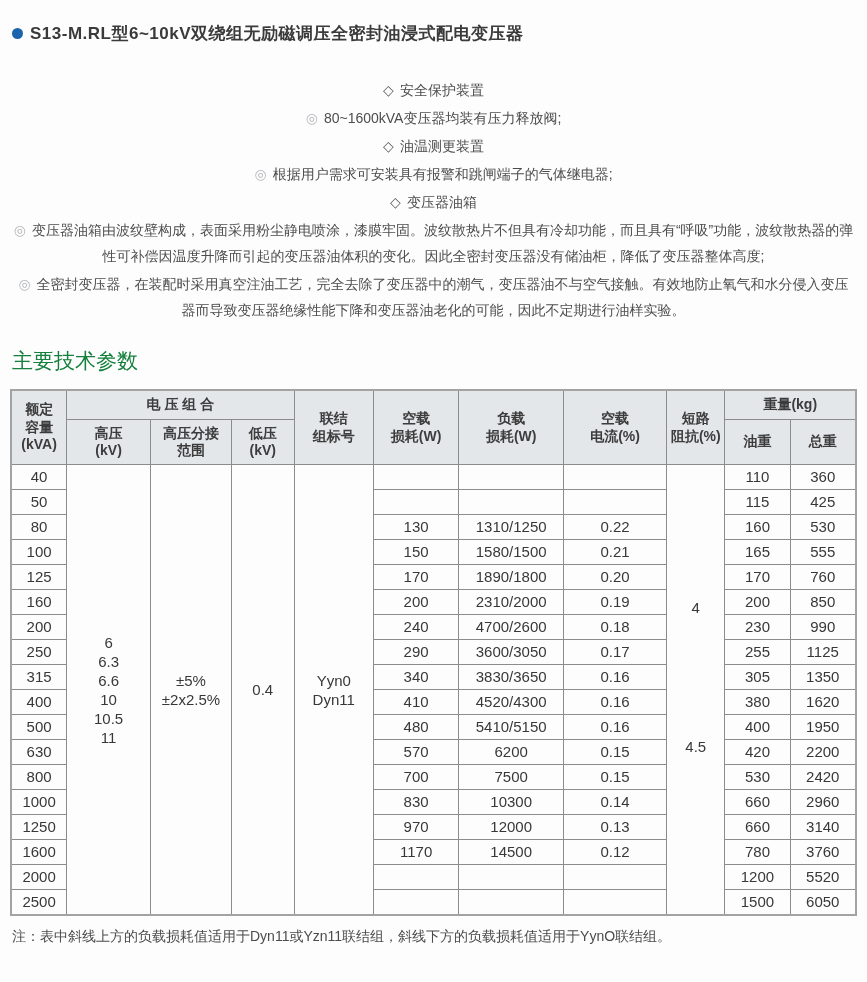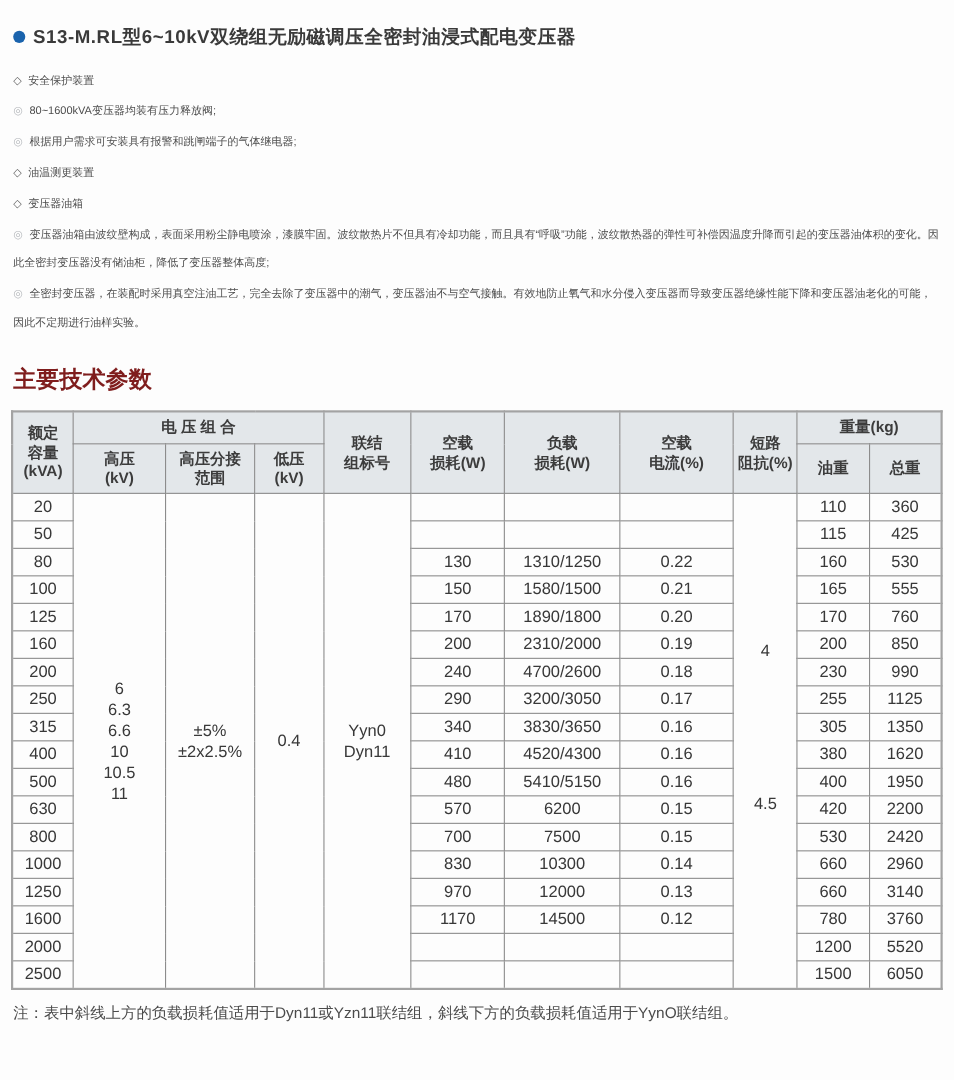--- a/index.html
+++ b/index.html
@@ -4,33 +4,33 @@
 <style>
   html,body { margin:0; padding:0; }
   body {
     width:867px; height:982px; background:#fdfdfd;
     font-family:"Liberation Sans", sans-serif; color:#4a4a4a;
     overflow:hidden;
   }
   .page { padding:18px 10px 0 10px; box-sizing:border-box; }
 
   
-  .title { display:flex; align-items:center; margin:4px 0 16px 2px; }
+  .title { display:flex; align-items:center; margin:4px 0 32px 2px; }
   .dot { width:11px; height:11px; border-radius:50%; background:#1a63ad; margin-right:7px; flex:0 0 auto; }
   .title-text { font-size:17px; font-weight:bold; color:#3a3a3a; letter-spacing:0.5px; }
 
   
   .features { margin-left:2px; margin-right:2px; }
-  .feature { font-size:10px; line-height:26px; margin-bottom:2px; color:#4d4d4d; }
+  .feature { font-size:14px; line-height:26px; margin-bottom:2px; color:#4d4d4d;text-align:center; }
   .bullet { margin-right:6px; }
   .bullet.diamond { color:#5a5a5a; }
   .bullet.ring { color:#b3b6ba; }
 
   
-  .section-heading { color:#7f1d1d; font-size:21px; font-weight:bold; margin:24px 0 14px 2px; }
+  .section-heading { color:#15803d; font-size:21px; font-weight:normal; margin:24px 0 14px 2px; }
 
   
   table { width:100%; border-collapse:collapse; table-layout:fixed; border:2px solid #a3a3a3; }
   th, td { border:1px solid #8c8c8c; text-align:center; }
   th {
     background:#e3e7ea; font-weight:bold; font-size:14px; color:#3c3c3c;
     white-space:pre-line; line-height:1.25; padding:2px 0;
   }
   th.h1 { height:24px; }
   th.h2 { height:40px; }
@@ -49,22 +49,22 @@
 <div class="page">
 
   <div class="title">
     <span class="dot"></span>
     <span class="title-text">S13-M.RL型6~10kV双绕组无励磁调压全密封油浸式配电变压器</span>
   </div>
 
   <div class="features" id="features">
       <div class="feature"><span class="bullet diamond">◇</span><span>安全保护装置</span></div>
       <div class="feature"><span class="bullet ring">◎</span><span>80~1600kVA变压器均装有压力释放阀;</span></div>
+      <div class="feature"><span class="bullet diamond">◇</span><span>油温测更装置</span></div>
       <div class="feature"><span class="bullet ring">◎</span><span>根据用户需求可安装具有报警和跳闸端子的气体继电器;</span></div>
-      <div class="feature"><span class="bullet diamond">◇</span><span>油温测更装置</span></div>
       <div class="feature"><span class="bullet diamond">◇</span><span>变压器油箱</span></div>
       <div class="feature"><span class="bullet ring">◎</span><span>变压器油箱由波纹壁构成，表面采用粉尘静电喷涂，漆膜牢固。波纹散热片不但具有冷却功能，而且具有“呼吸”功能，波纹散热器的弹性可补偿因温度升降而引起的变压器油体积的变化。因此全密封变压器没有储油柜，降低了变压器整体高度;</span></div>
       <div class="feature"><span class="bullet ring">◎</span><span>全密封变压器，在装配时采用真空注油工艺，完全去除了变压器中的潮气，变压器油不与空气接触。有效地防止氧气和水分侵入变压器而导致变压器绝缘性能下降和变压器油老化的可能，因此不定期进行油样实验。</span></div>
     </div>
 
   <div class="section-heading">主要技术参数</div>
 
   <table>
     <colgroup id="cols">
         <col style="width: 6.6%;">
@@ -103,21 +103,21 @@
           <th class="h2">高压分接
 范围</th>
           <th class="h2">低压
 (kV)</th>
           <th class="h2">油重</th>
           <th class="h2">总重</th>
         </tr>
       </thead>
     <tbody id="tbody">
         <tr>
-          <td>20</td>
+          <td>40</td>
           <td class="merged" rowspan="18">6
 6.3
 6.6
 10
 10.5
 11</td>
           <td class="merged" rowspan="18">±5%
 ±2x2.5%</td>
           <td class="merged" rowspan="18">0.4</td>
           <td class="merged" rowspan="18">Yyn0
@@ -176,21 +176,21 @@
           <td>200</td>
           <td>240</td>
           <td>4700/2600</td>
           <td>0.18</td>
           <td>230</td>
           <td>990</td>
         </tr>
         <tr>
           <td>250</td>
           <td>290</td>
-          <td>3200/3050</td>
+          <td>3600/3050</td>
           <td>0.17</td>
           <td>255</td>
           <td>1125</td>
         </tr>
         <tr>
           <td>315</td>
           <td>340</td>
           <td>3830/3650</td>
           <td>0.16</td>
           <td>305</td>

